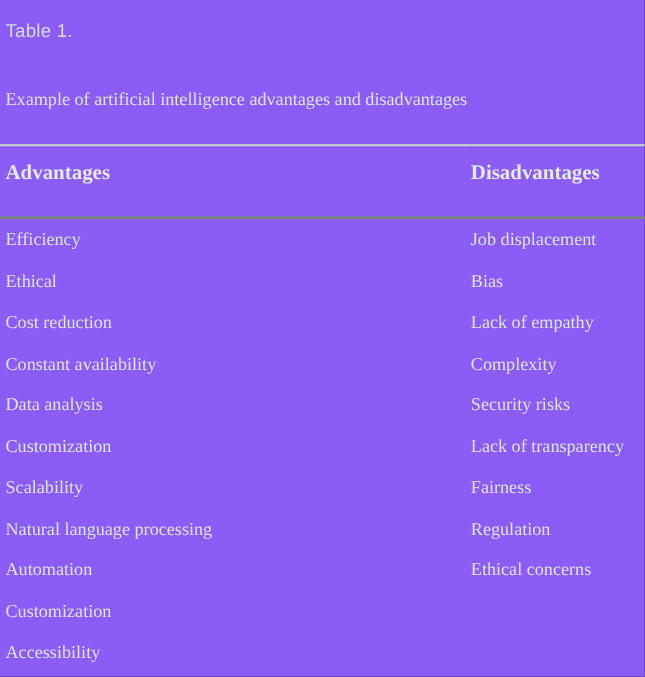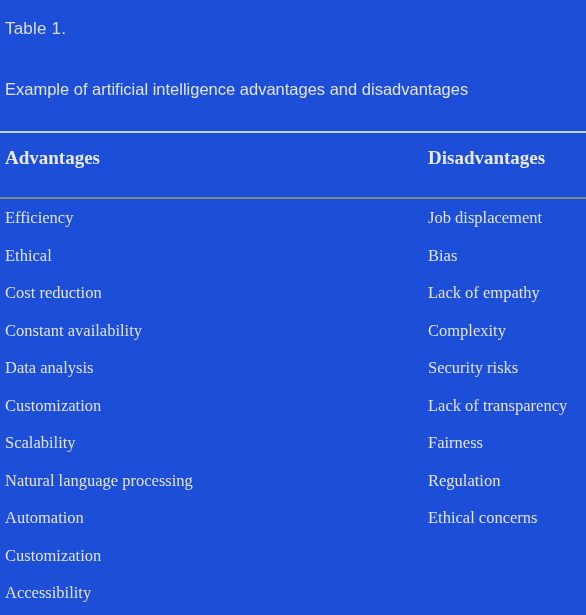--- a/index.html
+++ b/index.html
@@ -12,21 +12,21 @@
     background: #081003;
     overflow: hidden;
     font-family: "Liberation Serif", "DejaVu Serif", serif;
     -webkit-font-smoothing: antialiased;
   }
 
   #page {
     position: relative;
     width: 586px;
     height: 615px;
-    background: #1d4ed8;
+    background: #8b5cf6;
     box-sizing: border-box;
   }
 
   
   .table-number {
     position: absolute;
     left: 5px;
     top: 18px;
     font-family: "Liberation Sans", "DejaVu Sans", sans-serif;
     font-size: 17px;
@@ -34,21 +34,21 @@
     color: #d8dcd6;
     letter-spacing: 0.2px;
     white-space: nowrap;
   }
 
   
   .table-caption {
     position: absolute;
     left: 5px;
     top: 79px;
-    font-family: Liberation Sans, sans-serif;
+    font-family: Liberation Serif, serif;
     font-size: 16.5px;
     line-height: 21px;
     color: #dfe3de;
     white-space: nowrap;
   }
 
   
   .data-table {
     position: absolute;
     left: 0px;

